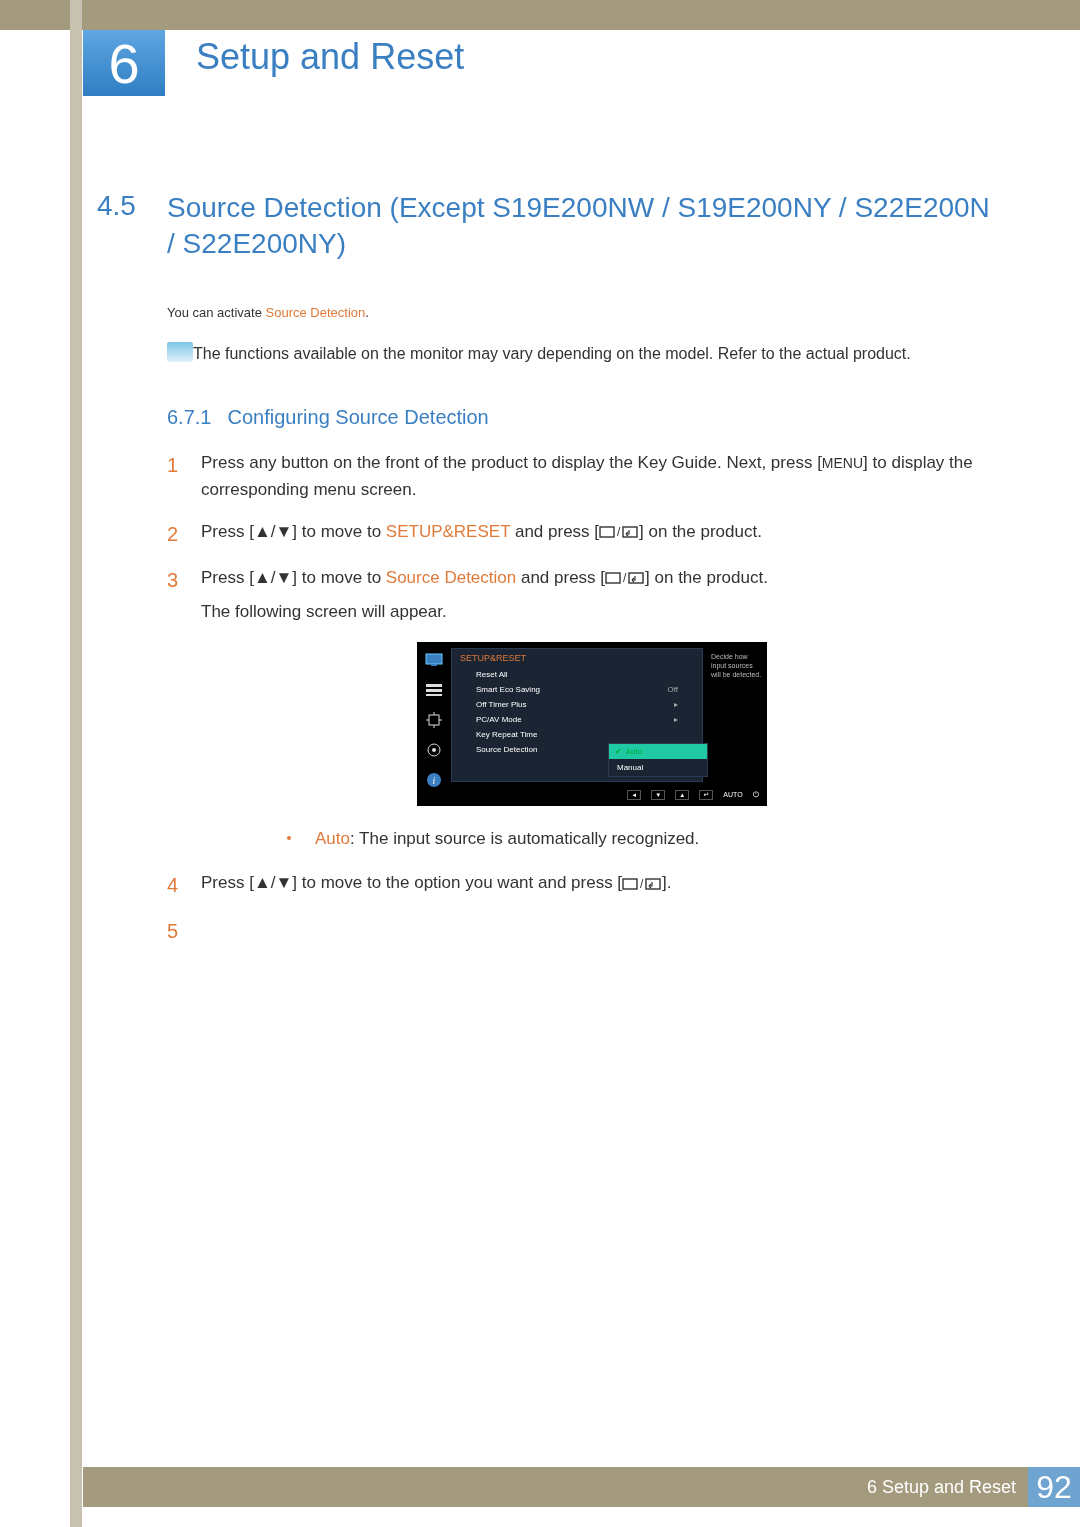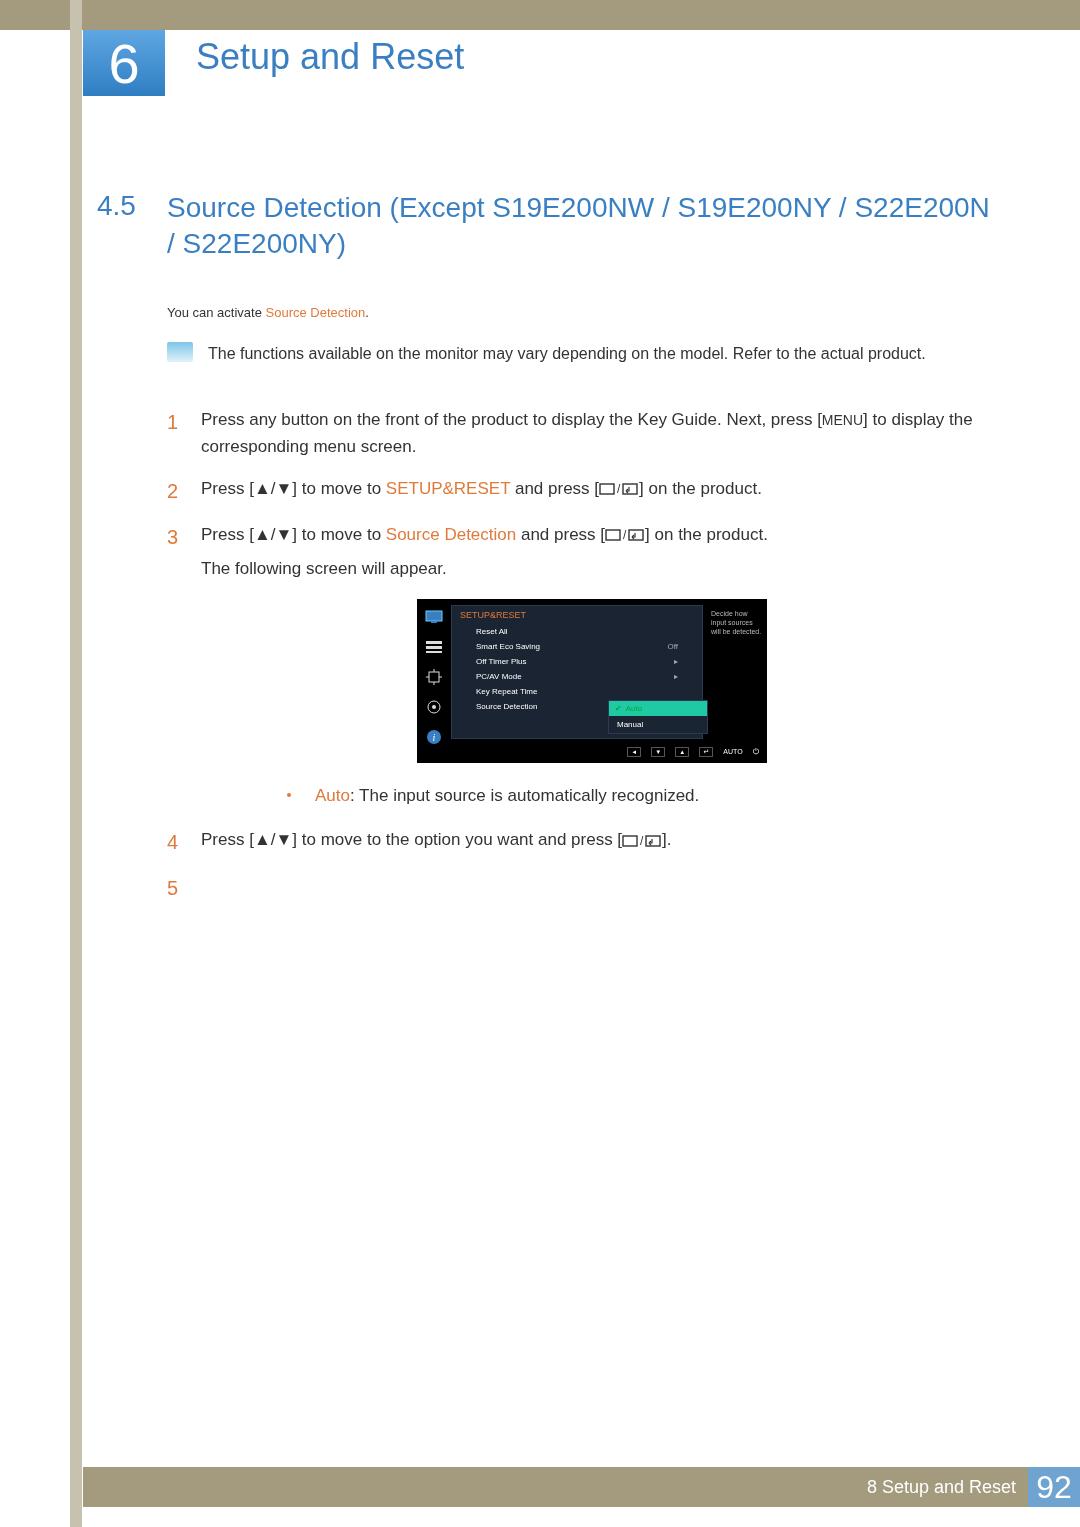--- a/index.html
+++ b/index.html
@@ -77,21 +77,20 @@
     font-size: 13px;
     margin-bottom: 20px;
     line-height: 1.5;
   }
   .highlight { color: #e07a3a; }
   .note-row {
     display: flex;
     align-items: flex-start;
     margin-left: 70px;
     margin-bottom: 40px;
-    gap: 15px;
   }
   .note-icon {
     width: 26px; height: 20px;
     background: linear-gradient(180deg, #7fc5e8 0%, #e0f2fa 100%);
     border-radius: 2px;
     flex-shrink: 0;
   }
   .note-text { font-size: 16px; line-height: 1.5; }
   .subsection {
     display: flex;
@@ -270,20 +269,24 @@
 
   <p class="intro-text">
     <span>You can activate </span><span class="highlight">Source Detection</span><span>.</span>
   </p>
 
   <div class="note-row">
     <div class="note-icon"></div>
     <div class="note-text">The functions available on the monitor may vary depending on the model. Refer to the actual product.</div>
   </div>
 
+  <div class="subsection">
+    <span class="subsection-num">6.7.1</span>
+    <span class="subsection-title">Configuring Source Detection</span>
+  </div>
 
   <div class="steps">
 
     <div class="step-row">
       <span class="step-num">1</span>
       <span class="step-text">
         <span>Press any button on the front of the product to display the Key Guide. Next, press [</span><span style="font-size:14px;">MENU</span><span>] to display the corresponding menu screen.</span>
       </span>
     </div>
 
@@ -424,15 +427,15 @@
     </div>
 
     <div class="step-row">
       <span class="step-num">5</span>
     </div>
 
   </div>
 </div>
 
 <div class="footer-bar">
-  <span class="footer-text">8  Setup and Reset</span>
+  <span class="footer-text">6  Setup and Reset</span>
   <span class="footer-page">92</span>
 </div>
 
 </body></html>

